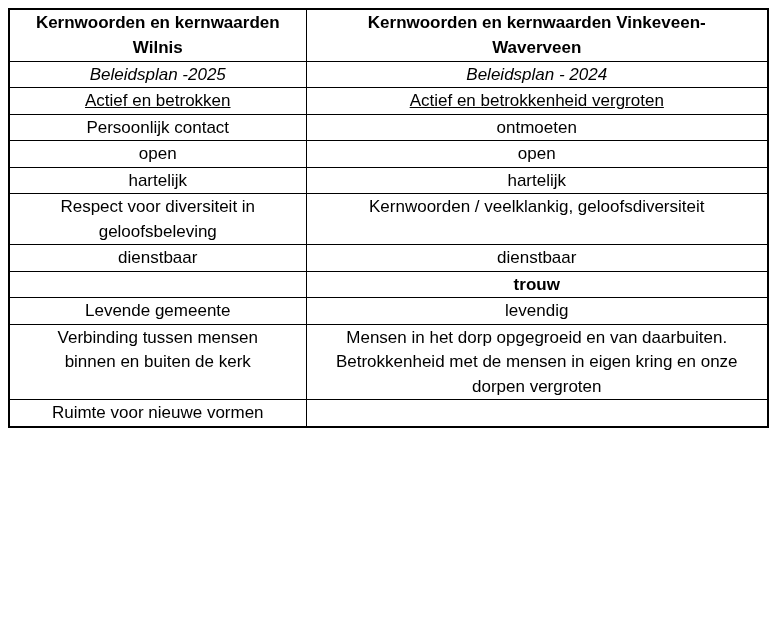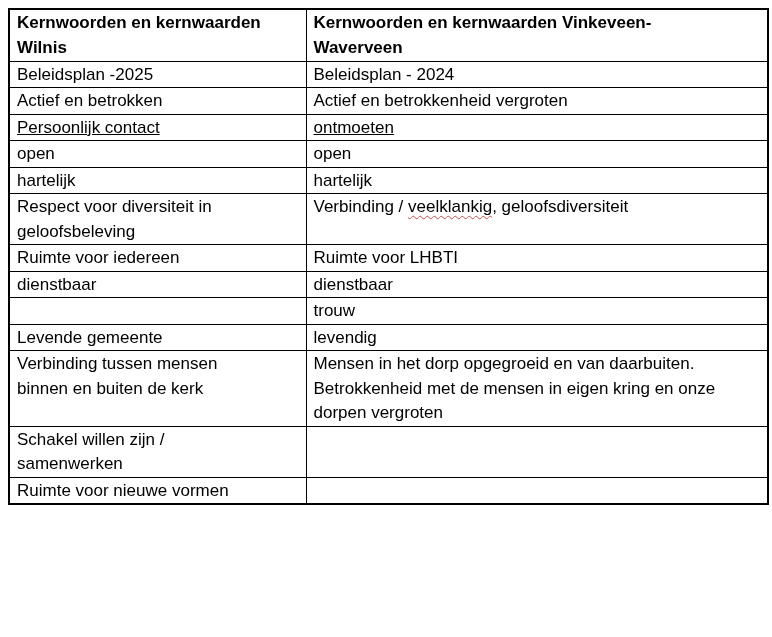--- a/index.html
+++ b/index.html
@@ -10,20 +10,21 @@
     height: 637px;
     overflow: hidden;
   }
   .page {
     position: relative;
     width: 772px;
     height: 471px;
     background: #ffffff;
     font-family: "Liberation Sans", sans-serif;
     color: #000000;
+    text-align: center;
   }
   table.cmp {
     position: absolute;
     left: 8px;
     top: 8px;
     width: 759px;
     border-collapse: collapse;
     table-layout: fixed;
     border: 2px solid #000000;
   }
@@ -33,38 +34,37 @@
     border: 1px solid #000000;
     vertical-align: top;
     padding: 1px 7px 0 7px;
     font-size: 17px;
     line-height: 24.5px;
     white-space: pre-line;
     overflow: hidden;
   }
   tr.r1  { height: 52px; }
   tr.r2  { height: 25px; }
-  tr.r3  { height: 26px; }
-  tr.r4  { height: 26px; text-decoration: underline; }
+  tr.r3  { height: 26px; text-decoration: underline; }
+  tr.r4  { height: 26px; }
   tr.r5  { height: 100px; }
   tr.r6  { height: 24px; }
   tr.r7  { height: 25px; }
   tr.r8  { height: 50px; }
   tr.r9  { height: 25px; }
   tr.r10 { height: 25px; }
-  tr.r11 { height: 25px; }
+  tr.r11 { height: 25px; font-weight: bold; }
   tr.r12 { height: 25px; }
   tr.r13 { height: 75px; }
   tr.r14 { height: 50px; }
   tr.r15 { height: 50px; }
   tr.r16 { height: 25px; }
   .hdr td { font-weight: 700; padding-top: 3px; }
-  .sub td { }
+  .sub td { font-style: italic; }
   .squiggle {
-    text-decoration: underline;
     text-decoration-style: wavy;
     text-decoration-color: #c75050;
     text-decoration-thickness: 1px;
     text-underline-offset: 3px;
     text-decoration-skip-ink: none;
     margin-top: 48px;
   }
 </style>
 </head>
 <body>
@@ -106,27 +106,23 @@
     </tr>
 
     <tr class="r7">
       <td>hartelijk</td>
       <td>hartelijk</td>
     </tr>
 
     <tr class="r8">
       <td>Respect voor diversiteit in
 geloofsbeleving</td>
-      <td><span>Verbinding / </span><span class="squiggle">veelklankig</span><span>, geloofsdiversiteit</span></td>
+      <td><span>Kernwoorden / </span><span class="squiggle">veelklankig</span><span>, geloofsdiversiteit</span></td>
     </tr>
 
-    <tr class="r9">
-      <td>Ruimte voor iedereen</td>
-      <td>Ruimte voor LHBTI</td>
-    </tr>
 
     <tr class="r10">
       <td>dienstbaar</td>
       <td>dienstbaar</td>
     </tr>
 
     <tr class="r11">
       <td></td>
       <td>trouw</td>
     </tr>
@@ -138,25 +134,20 @@
 
     <tr class="r13">
       <td>Verbinding tussen mensen
 binnen en buiten de kerk</td>
       <td>Mensen in het dorp opgegroeid en van daarbuiten.
 Betrokkenheid met de mensen in eigen kring en onze
 dorpen vergroten</td>
     </tr>
 
 
-    <tr class="r15">
-      <td>Schakel willen zijn /
-samenwerken</td>
-      <td></td>
-    </tr>
 
     <tr class="r16">
       <td>Ruimte voor nieuwe vormen</td>
       <td></td>
     </tr>
 
   </tbody>
     </table>
 </div>
 

